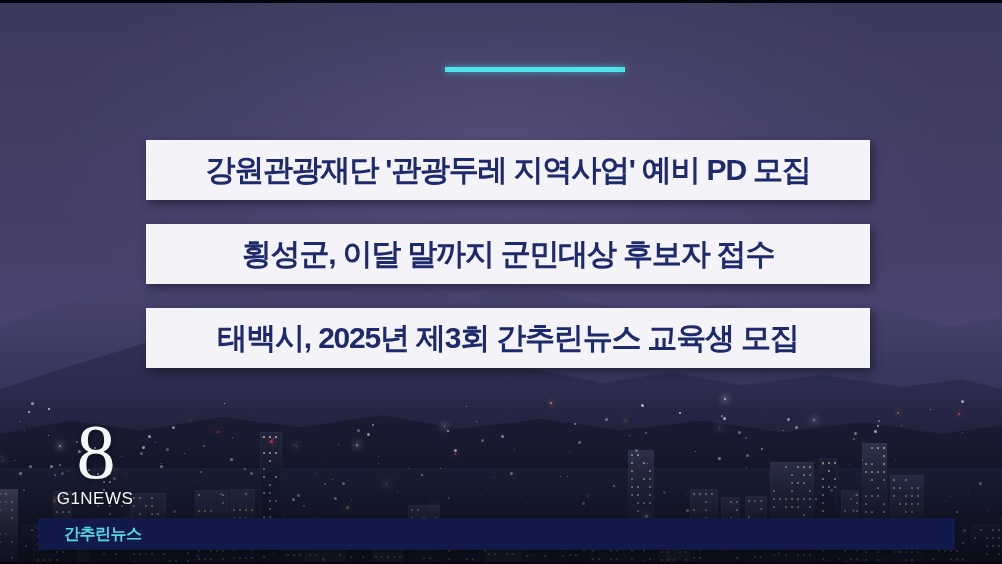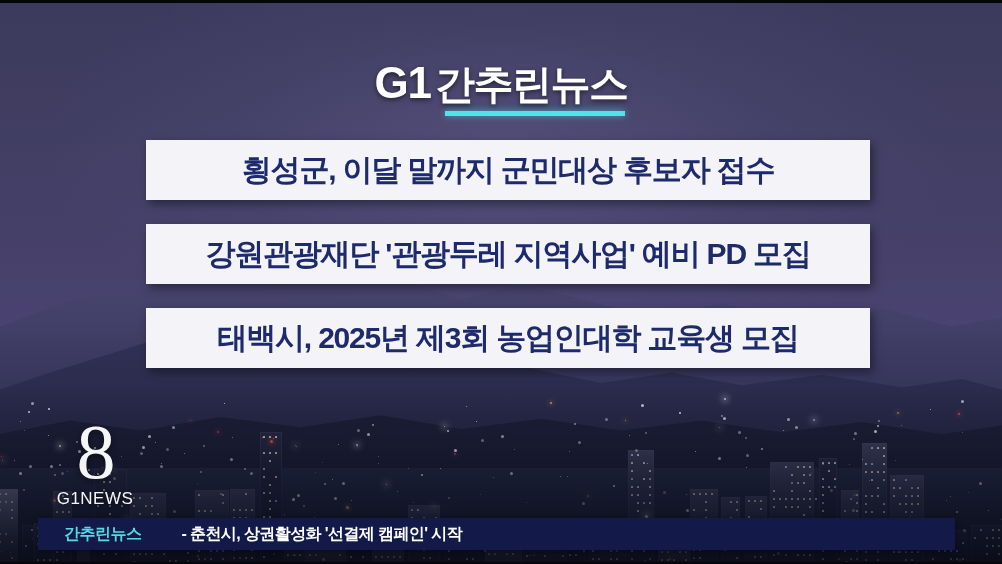--- a/index.html
+++ b/index.html
@@ -1108,50 +1108,45 @@
       <div class="dot" style="width: 2px; height: 2px; left: 897px; bottom: 11px; opacity: 0.78; z-index: 3;"></div>
       <div class="dot big" style="width: 3px; height: 3px; left: 645px; bottom: 46px; opacity: 0.94; z-index: 3;"></div>
       <div class="dot" style="width: 3px; height: 3px; left: 173px; bottom: 51px; opacity: 0.57; z-index: 3;"></div>
       <div class="dot" style="width: 3px; height: 3px; left: 172px; bottom: 135px; opacity: 0.66; z-index: 3;"></div>
       <div class="dot" style="width: 3px; height: 3px; left: 510px; bottom: 89px; opacity: 0.79; z-index: 3;"></div>
       <div class="dot" style="width: 3px; height: 3px; left: 454px; bottom: 112px; opacity: 0.98; z-index: 3;"></div>
       <div class="dot amber" style="width: 1px; height: 1px; left: 625px; bottom: 143px; opacity: 0.95; z-index: 3;"></div>
     </div>
 
   <div class="logo-wrap">
-    <div class="logo-row">
-      <span class="logo-g1">G1</span>
-      <span class="logo-kr">간추린뉴스</span>
-    </div>
     <div class="logo-underline"></div>
   </div>
 
   <div class="headlines">
 
+
+    <div class="hl hl-plain">
+      <span class="hl-text">강원관광재단 '관광두레 지역사업' 예비 PD 모집</span>
+    </div>
 
     <div class="hl hl-plain">
       <span class="hl-text">횡성군, 이달 말까지 군민대상 후보자 접수</span>
     </div>
 
     <div class="hl hl-plain">
-      <span class="hl-text">강원관광재단 '관광두레 지역사업' 예비 PD 모집</span>
-    </div>
-
-    <div class="hl hl-plain">
-      <span class="hl-text">태백시, 2025년 제3회 농업인대학 교육생 모집</span>
+      <span class="hl-text">태백시, 2025년 제3회 간추린뉴스 교육생 모집</span>
     </div>
 
   </div>
 
   <div class="wm">
     <span class="wm-8">8</span>
     <span class="wm-name">G1NEWS</span>
   </div>
 
   <div class="ticker">
     <span class="ticker-label">간추린뉴스</span>
-    <span class="ticker-text">- 춘천시, 상권활성화 '선결제 캠페인' 시작</span>
   </div>
 
   <div class="edge-top"></div>
   <div class="edge-bottom"></div>
 
 </div>
 
 </body></html>

